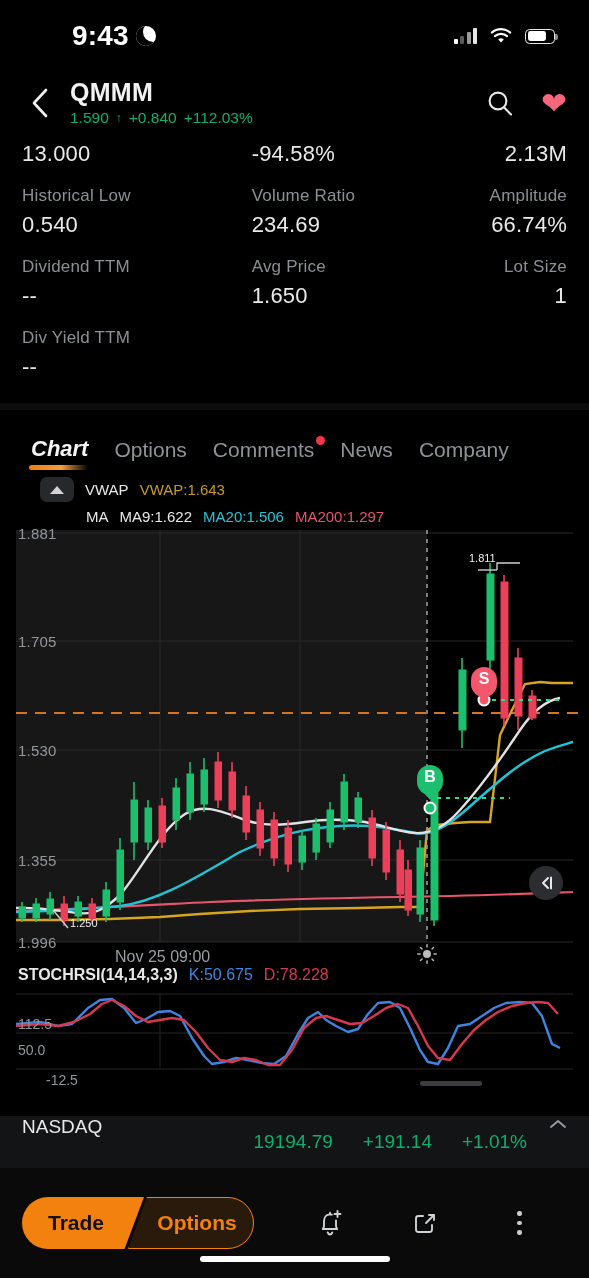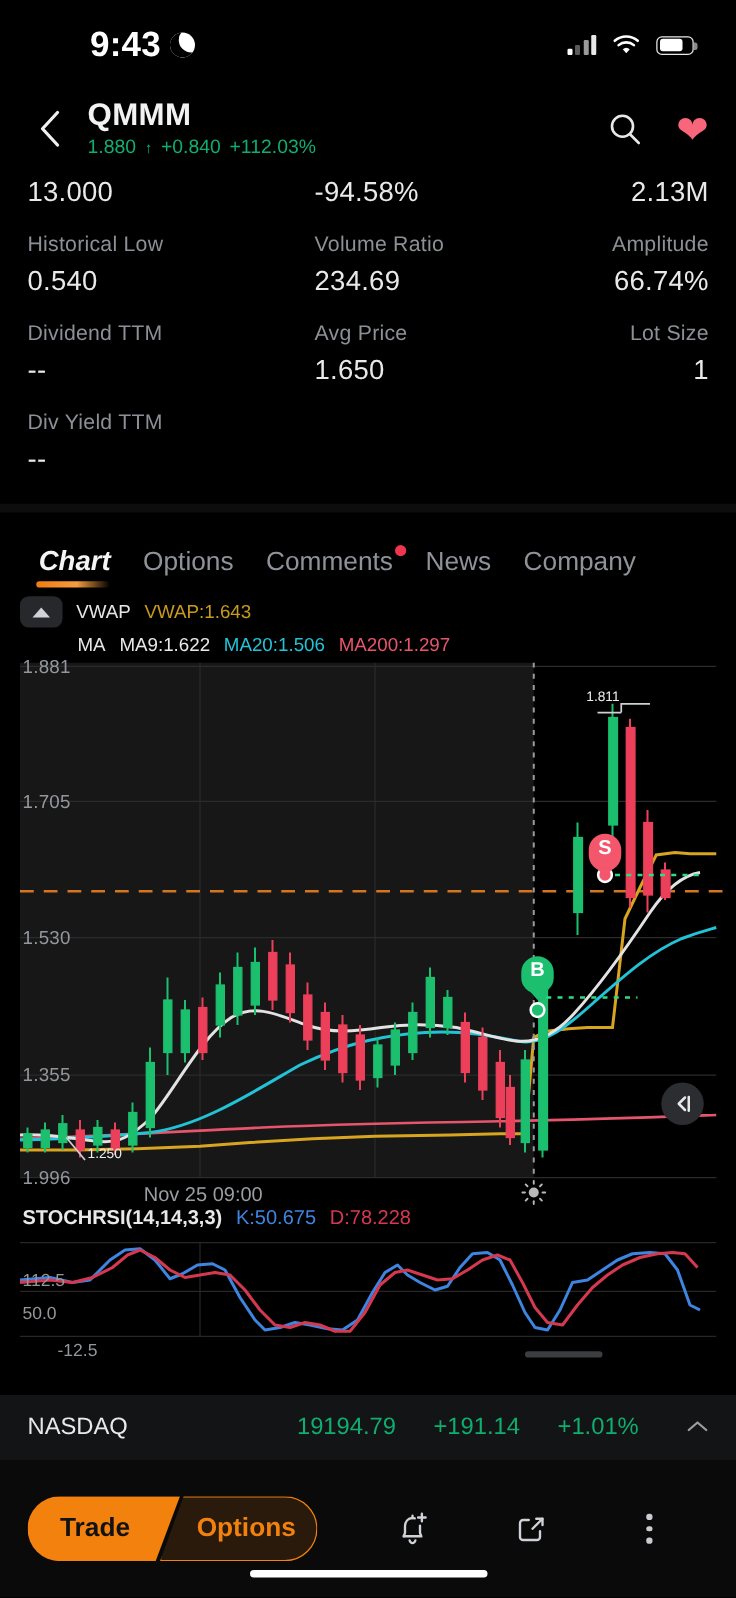--- a/index.html
+++ b/index.html
@@ -65,21 +65,21 @@
   .tab { position:relative; padding: 0 13px 8px 13px; font-size:21px; color:#8f9399; cursor:pointer; white-space:nowrap; }
   .tab.active { color:#f5f5f5; font-weight:700; font-style:italic; font-size:22px; }
   .tab.active .ul {
     position:absolute; left:11px; right:13px; bottom:0; height:5px; border-radius:3px;
     background: linear-gradient(90deg,#f07c12 0%, #f79b3e 55%, rgba(247,155,62,0) 100%);
   }
   .dot { position:absolute; top:-2px; right:2px; width:9px; height:9px; border-radius:50%; background:#f0364f; }
 
   
   .legendwrap { padding: 6px 0 0 0; }
-  .legrow { display:flex; align-items:center; gap:11px; padding-left:16px; height:27px; font-size:15px; }
+  .legrow { display:flex; align-items:center; gap:11px; padding-left:16px; height:27px; font-size:15px;margin-left:24px; }
   .collapse-btn {
     width:34px; height:25px; border-radius:7px; background:#26282c;
     display:flex; align-items:center; justify-content:center; cursor:pointer;
   }
   .tri { width:0;height:0;border-left:7px solid transparent;border-right:7px solid transparent;border-bottom:8px solid #cfd2d6; }
   .lg-name { color:#e6e6e6; }
   .lg-vwap { color:#c99a1e; }
   .lg-ma9 { color:#e8e8e8; }
   .lg-ma20 { color:#22c3d6; }
   .lg-ma200 { color:#e6556c; }
@@ -116,21 +116,21 @@
   .sub-d { color:#d6394f; }
   .sub-area { position:relative; width:539px; height:100px; }
   .sub-lab { position:absolute; color:#93979c; font-size:14px; }
 
   
   .thumb { position:absolute; left:420px; bottom:0; width:62px; height:5px; border-radius:3px; background:#3b3d41; }
 
   
   .indexbar {
     position:absolute; left:0; right:0; bottom:110px; height:52px; background:#131416;
-    display:flex; align-items:center; padding: 0 22px; gap:16px;
+    display:flex; padding: 0 22px; gap:0;
   }
   .ix-name { color:#e9e9e9; font-size:19px; flex:0 0 auto; }
   .ix-vals { flex:1; display:flex; justify-content:flex-end; align-items:center; gap:30px; color:#0fae6e; font-size:19px; }
   .chev-up { margin-left:22px; color:#9a9ea3; font-size:15px; }
 
   
   .bottomnav { position:absolute; left:0; right:0; bottom:0; height:110px; background:#0a0a0a; display:flex; align-items:center; padding:0 22px; }
   .trade-group { display:flex; height:52px; align-items:stretch; position:relative; width:232px; }
   .btn-trade {
     background:#f2820d; color:#121212; font-size:21px; font-weight:700;
@@ -183,21 +183,21 @@
 
   <div class="header">
     <div class="back">
       <svg width="20" height="32" viewBox="0 0 20 32">
           <path d="M16 3 4 16l12 13" stroke="#f0f0f0" stroke-width="2.6" fill="none" stroke-linecap="round" stroke-linejoin="round"></path>
         </svg>
     </div>
     <div class="hdr-mid">
       <div class="sym">QMMM</div>
       <div class="quote">
-        <span>1.880</span>
+        <span>1.590</span>
         <span class="uparrow">↑</span>
         <span>+0.840</span>
         <span>+112.03%</span>
       </div>
     </div>
     <div class="hdr-icons">
       <span class="search-ic">
         <svg width="30" height="30" viewBox="0 0 30 30">
             <circle cx="13" cy="13" r="8.4" stroke="#e8e8e8" stroke-width="2.1" fill="none"></circle>
             <path d="M19.2 19.6 26 26.4" stroke="#e8e8e8" stroke-width="2.1" stroke-linecap="round"></path>

